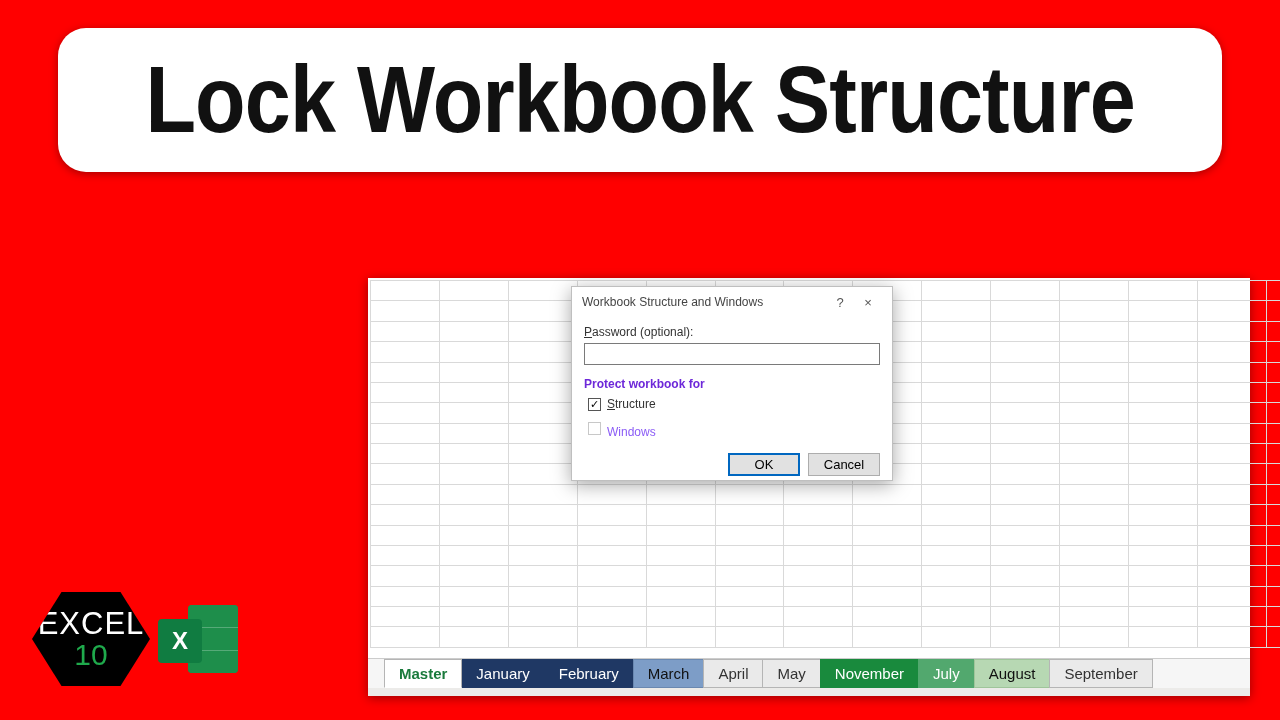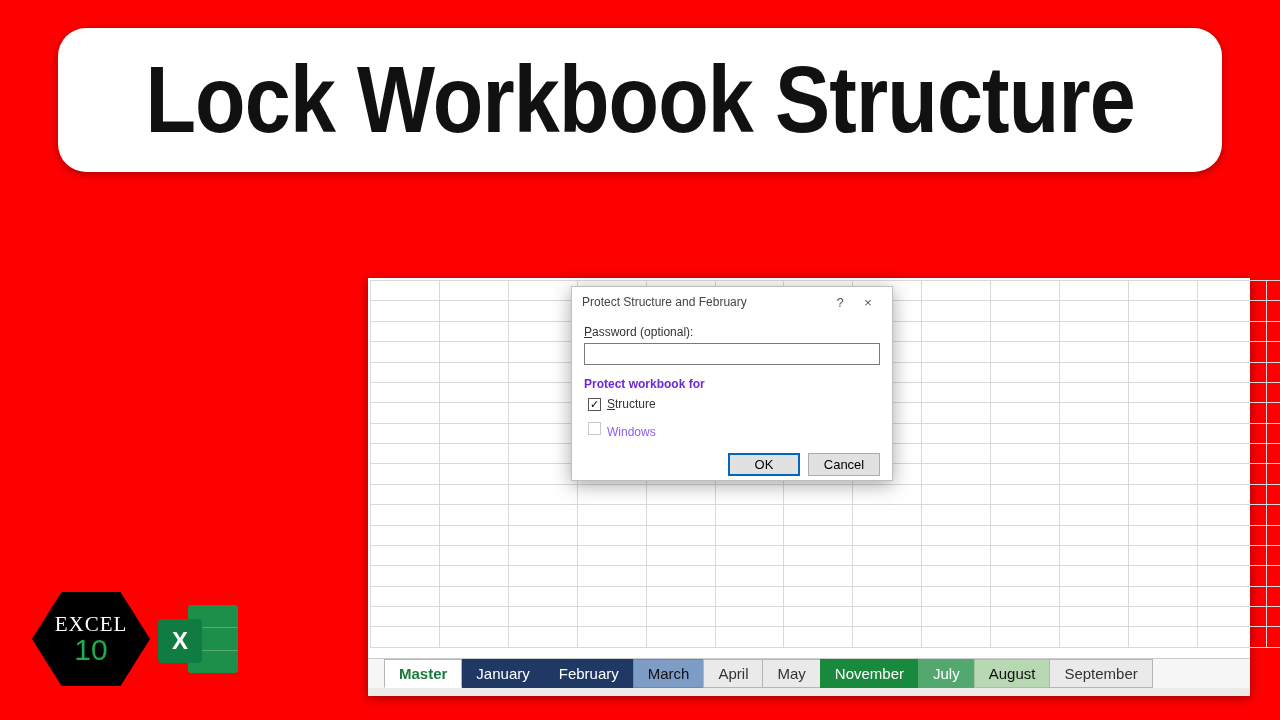--- a/index.html
+++ b/index.html
@@ -132,21 +132,21 @@
 
   
   .logos { position:absolute; left:32px; bottom:30px; display:flex; align-items:center; gap:8px; }
   .hexwrap { position:relative; width:118px; height:102px; }
   .hex {
     width:100%; height:100%;
     background:#000;
     clip-path: polygon(25% 4%, 75% 4%, 100% 50%, 75% 96%, 25% 96%, 0% 50%);
     display:flex; flex-direction:column; align-items:center; justify-content:center;
   }
-  .hex .l1 { font-family:Liberation Serif, serif; color:#fff; font-size:21px; letter-spacing:1px; }
+  .hex .l1 { font-family:Liberation Sans, sans-serif; color:#fff; font-size:31px; letter-spacing:1px; }
   .hex .l2 { font-family:Impact, "Arial Black", sans-serif; color:#1faa4c; font-size:30px; margin-top:-4px; }
   .excel-icon { position:relative; width:80px; height:80px; }
   .ei-back {
     position:absolute; right:0; top:6px; width:50px; height:68px;
     background:#1e8e4b; border-radius:4px;
     box-shadow:inset 0 0 0 3px #1e8e4b;
   }
   .ei-back::before, .ei-back::after {
     content:""; position:absolute; left:0; right:0; height:1px; background:rgba(255,255,255,.25);
   }
@@ -470,21 +470,21 @@
     <div class="tab dgreen">November</div>
     <div class="tab mgreen">July</div>
     <div class="tab lgreen">August</div>
     <div class="tab">September</div>
   </div>
   <div class="statusbar"></div>
 </div>
 
 <div class="dialog">
   <div class="dlg-title">
-    <span class="t">Protect Structure and February</span>
+    <span class="t">Workbook Structure and Windows</span>
     <span class="ctrl">?</span>
     <span class="ctrl">×</span>
   </div>
   <div class="dlg-body">
     <label class="small"><u>P</u><span>assword (optional):</span></label>
     <input class="pw" type="text" value="" style="">
     <div class="group-label">Protect workbook for</div>
     <div class="chk-row">
       <span class="chk">✓</span>
       <span class="chk-label"><u>S</u><span>tructure</span></span>

